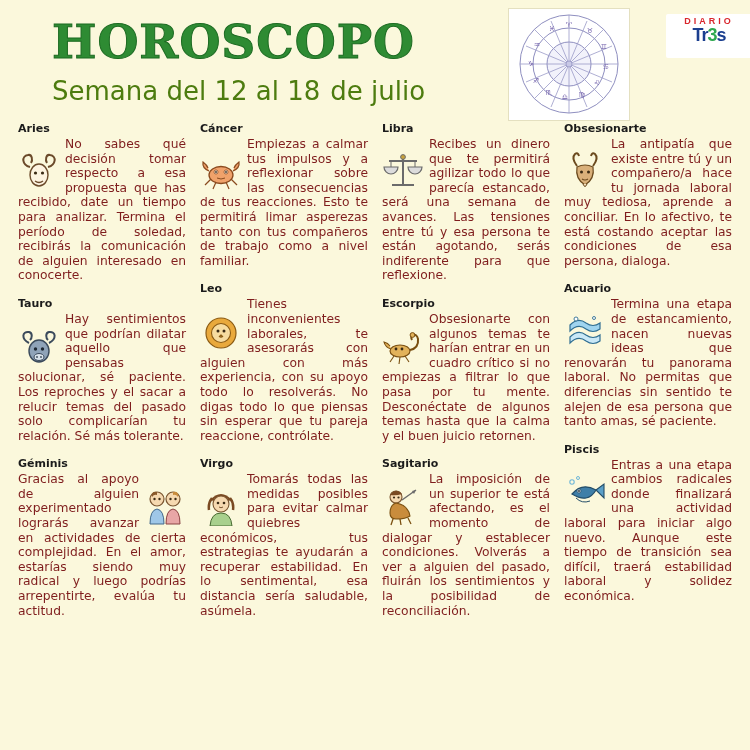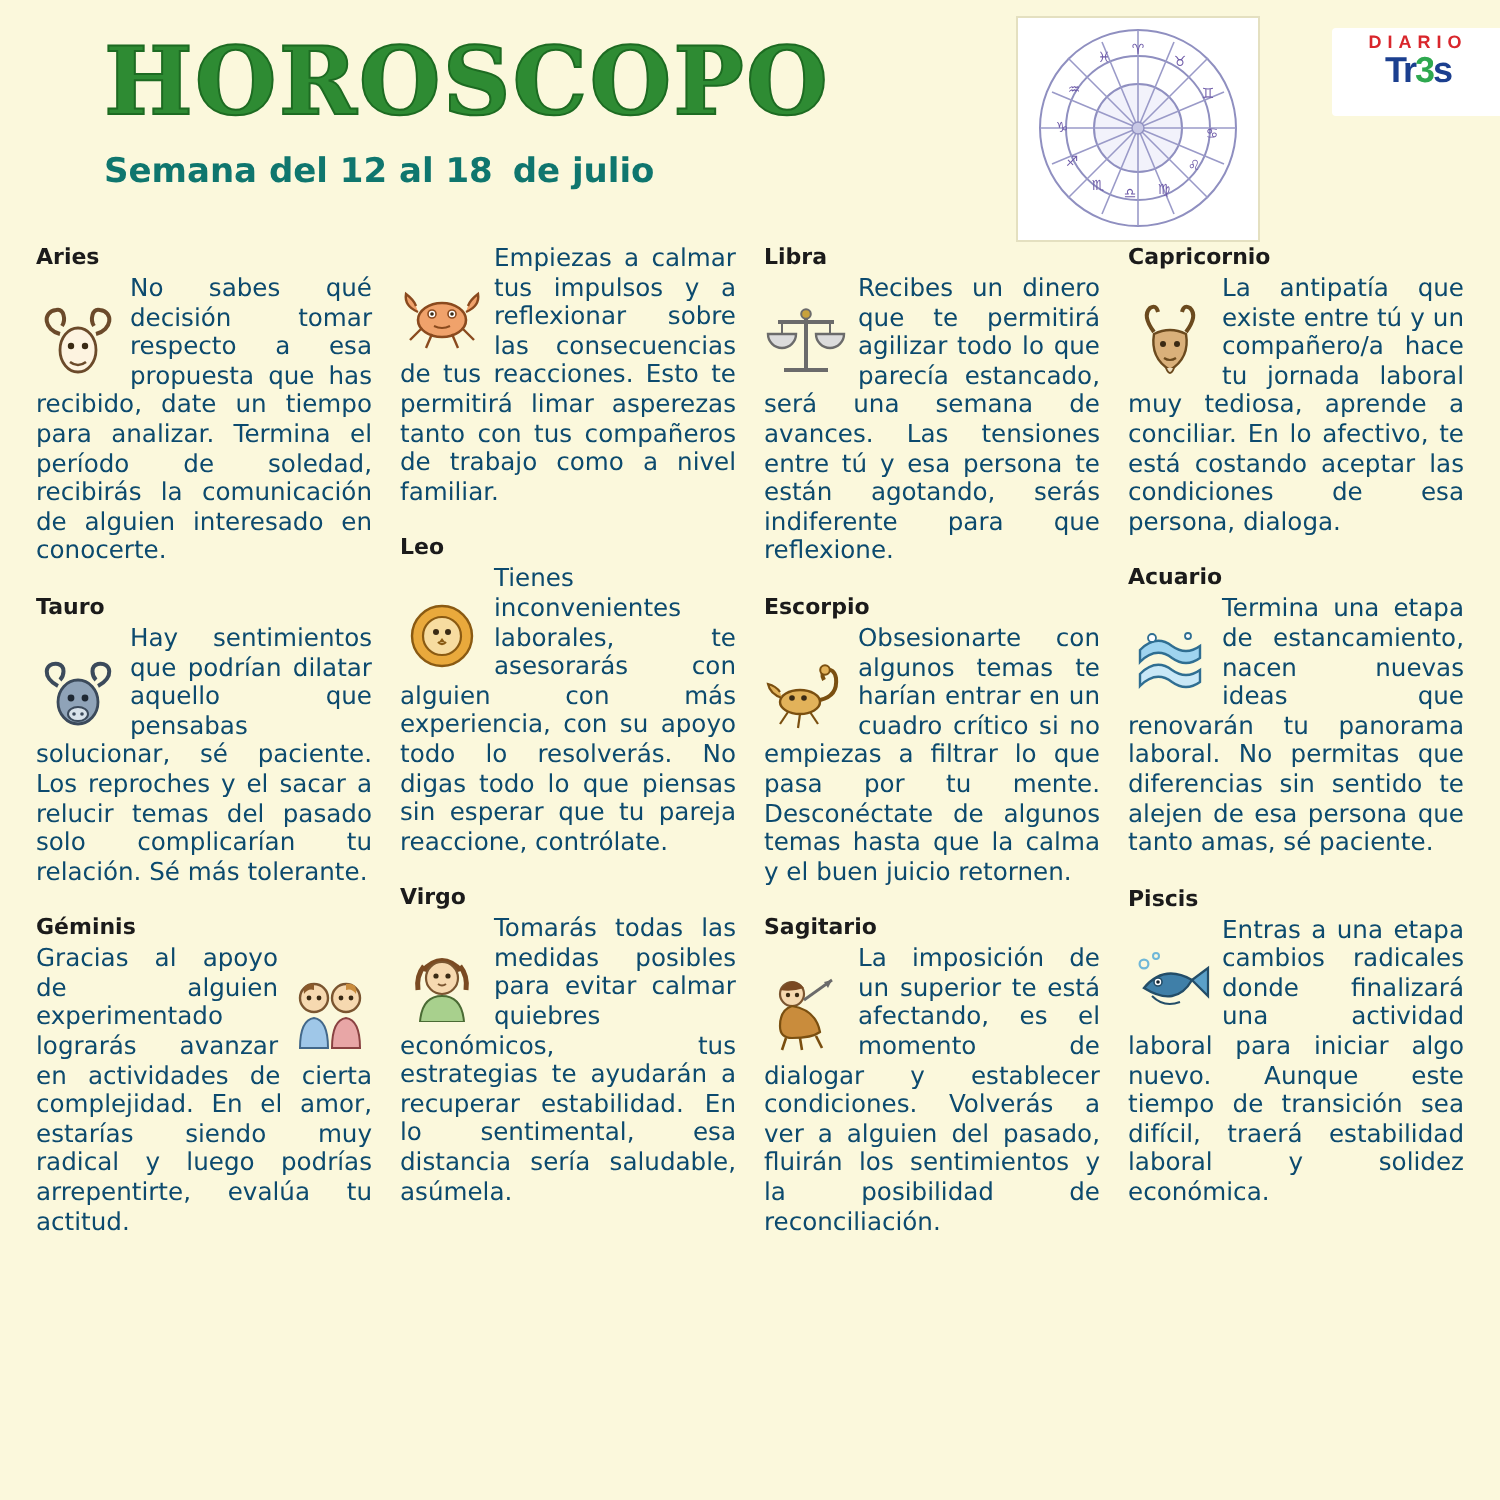--- a/index.html
+++ b/index.html
@@ -35,23 +35,22 @@
     font-size: 47px;
     letter-spacing: 1px;
     color: #2e8b33;
     -webkit-text-stroke: 1px #1d6b22;
   }
   .subtitle {
     position: absolute;
     left: 52px;
     top: 76px;
     font-family: "DejaVu Sans", sans-serif;
-    font-size: 17px;
-    color: #0f766e;
-    font-weight: bold;
+    font-size: 26px;
+    color: #4d7c0f;
   }
   .subtitle .sep {
     display: inline-block;
     width: 10px;
   }
 
   
   .wheel {
     position: absolute;
     left: 508px;
@@ -114,21 +113,21 @@
     font-family: "DejaVu Sans", sans-serif;
     font-weight: bold;
     font-size: 11px;
     color: #1b1b1b;
     margin-bottom: 2px;
   }
   .sign-body {
     position: relative;
     font-size: 12.3px;
     line-height: 14.6px;
-    color: #0c4a6e;
+    color: #7f1d1d;
     text-align: justify;
     text-justify: inter-word;
     hyphens: manual;
   }
   .sign-body .icon-float {
     float: left;
     width: 42px;
     height: 40px;
     margin: 14px 5px 1px 0;
     shape-outside: margin-box;
@@ -249,20 +248,21 @@
               <path d="M22 38 q0 -14 7 -15 q7 1 7 15 z" fill="#e8a6a6" stroke="#8a4242" stroke-width="1"></path>
             </svg>
           </span>
           <span>Gracias al apoyo de alguien experimentado lograrás avanzar en actividades de cierta complejidad. En el amor, estarías siendo muy radical y luego podrías arrepentirte, evalúa tu actitud.</span>
         </div>
       </div>
     </div>
 
     <div class="col">
       <div class="sign">
+        <div class="sign-name">Cáncer</div>
         <div class="sign-body clearfix">
           <span class="icon-float">
             <svg width="42" height="40" viewBox="0 0 42 40">
               <ellipse cx="21" cy="24" rx="12" ry="8.5" fill="#f0a26b" stroke="#8a4a1e" stroke-width="1.3"></ellipse>
               <circle cx="16" cy="21" r="2" fill="#fff" stroke="#8a4a1e" stroke-width="0.8"></circle>
               <circle cx="26" cy="21" r="2" fill="#fff" stroke="#8a4a1e" stroke-width="0.8"></circle>
               <circle cx="16" cy="21" r="0.9" fill="#3a2a14"></circle>
               <circle cx="26" cy="21" r="0.9" fill="#3a2a14"></circle>
               <path d="M9 20 q-7 -3 -6 -9 q4 3 5 6" fill="#f0a26b" stroke="#8a4a1e" stroke-width="1.2"></path>
               <path d="M33 20 q7 -3 6 -9 q-4 3 -5 6" fill="#f0a26b" stroke="#8a4a1e" stroke-width="1.2"></path>
@@ -377,21 +377,21 @@
               <path d="M34 4 l-4 1 l2 3 z" fill="#6b6b6b"></path>
             </svg>
           </span>
           <span>La imposición de un superior te está afectando, es el momento de dialogar y establecer condiciones. Volverás a ver a alguien del pasado, fluirán los sentimientos y la posibilidad de reconciliación.</span>
         </div>
       </div>
     </div>
 
     <div class="col">
       <div class="sign">
-        <div class="sign-name">Capricornio</div>
+        <div class="sign-name">Obsesionarte</div>
         <div class="sign-body clearfix">
           <span class="icon-float">
             <svg width="42" height="40" viewBox="0 0 42 40">
               <path d="M13 16 q8 -4 16 0 q2 12 -8 18 q-10 -6 -8 -18 z" fill="#d9b07a" stroke="#6b4a1e" stroke-width="1.2"></path>
               <path d="M13 15 q-6 -8 -2 -12 q3 -2 4 2" fill="none" stroke="#6b4a1e" stroke-width="2"></path>
               <path d="M29 15 q6 -8 2 -12 q-3 -2 -4 2" fill="none" stroke="#6b4a1e" stroke-width="2"></path>
               <circle cx="17.5" cy="21" r="1.5" fill="#3a2a14"></circle>
               <circle cx="24.5" cy="21" r="1.5" fill="#3a2a14"></circle>
               <path d="M18 28 q3 2 6 0" fill="none" stroke="#6b4a1e" stroke-width="1.1"></path>
               <path d="M19 33 q2 5 4 0" fill="#f0e0c0" stroke="#6b4a1e" stroke-width="1"></path>

